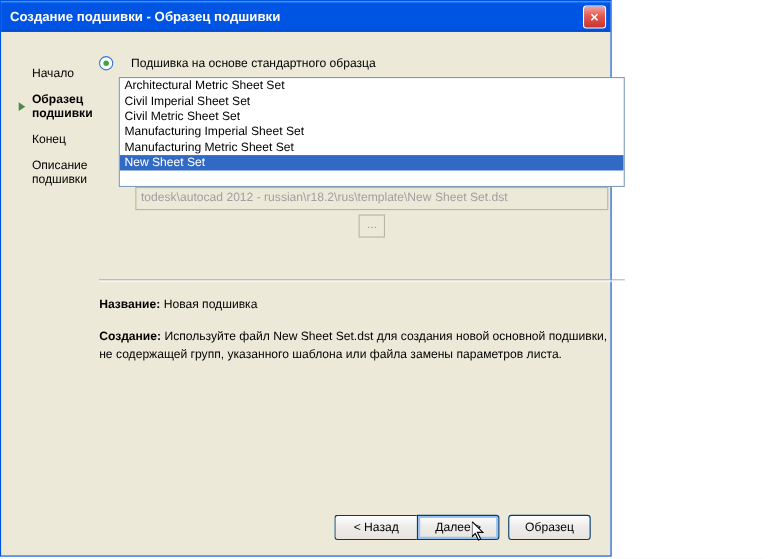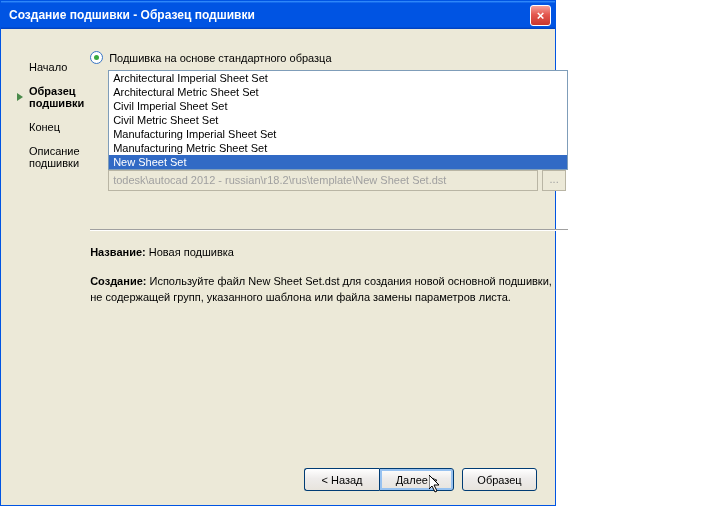--- a/index.html
+++ b/index.html
@@ -71,21 +71,21 @@
     border-bottom: 4px solid transparent;
     border-left: 6px solid #4a8a4a;
   }
   .main {
     flex: 1;
     padding-left: 6px;
   }
   .radio-row {
     display: flex;
     align-items: flex-end;
-    gap: 6px;
+    gap: 16px;
     margin-bottom: 6px;
   }
   .radio-row.second { margin-top: 14px; margin-bottom: 8px;}
   .radio {
     width: 13px; height: 13px;
     border: 1px solid #3a76c4;
     border-radius: 50%;
     background: #fff;
     display: inline-flex;
     align-items: center; justify-content: center;
@@ -114,20 +114,21 @@
   }
   .listbox .item.selected {
     background: #316ac5;
     color: #fff;
   }
   .path-row {
     display: flex;
     align-items: center;
     margin-left: 18px;
     gap: 4px;
+    flex-direction: column;
   }
   .path-input {
     width: 430px;
     height: 21px;
     border: 1px solid #b9b5a4;
     background: #ece9d8;
     color: #a0a0a0;
     padding: 0 4px;
     font-family: inherit;
     font-size: 11px;
@@ -213,21 +214,20 @@
     </div>
 
     <div class="main">
 
       <div class="radio-row">
         <span class="radio checked"></span>
         <span>Подшивка на основе стандартного образца</span>
       </div>
 
       <div class="listbox">
-        <div class="item">Architectural Imperial Sheet Set</div>
         <div class="item">Architectural Metric Sheet Set</div>
         <div class="item">Civil Imperial Sheet Set</div>
         <div class="item">Civil Metric Sheet Set</div>
         <div class="item">Manufacturing Imperial Sheet Set</div>
         <div class="item">Manufacturing Metric Sheet Set</div>
         <div class="item selected">New Sheet Set</div>
       </div>
 
 
       <div class="path-row">

